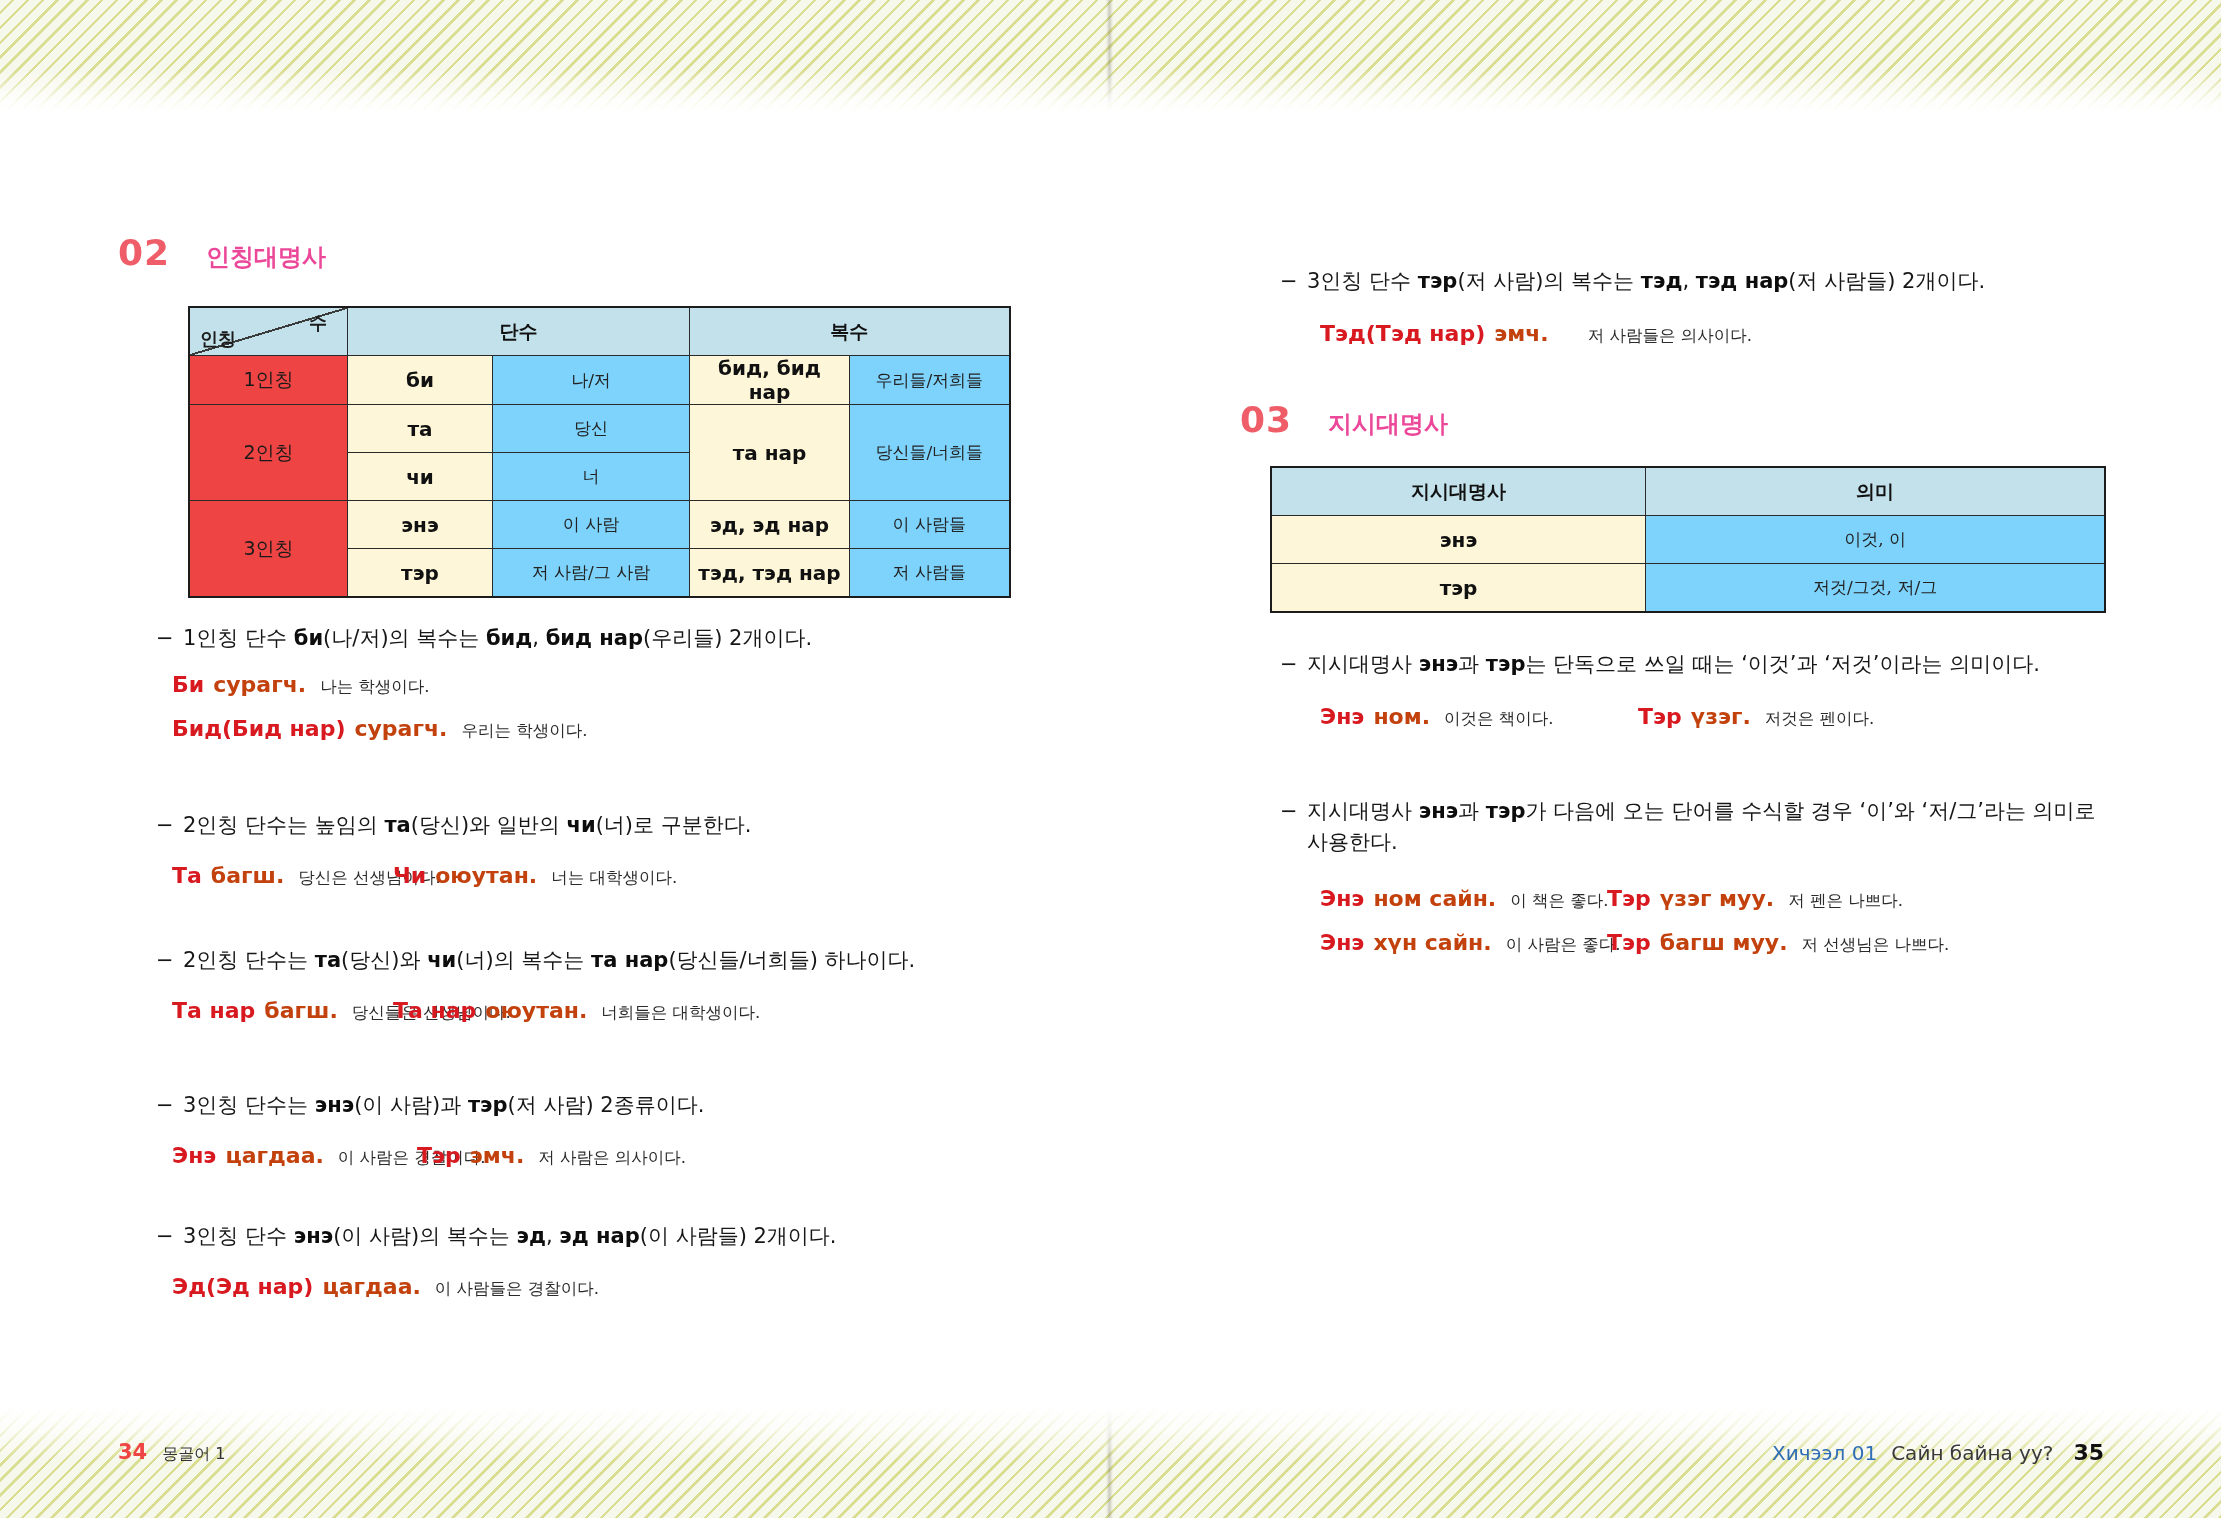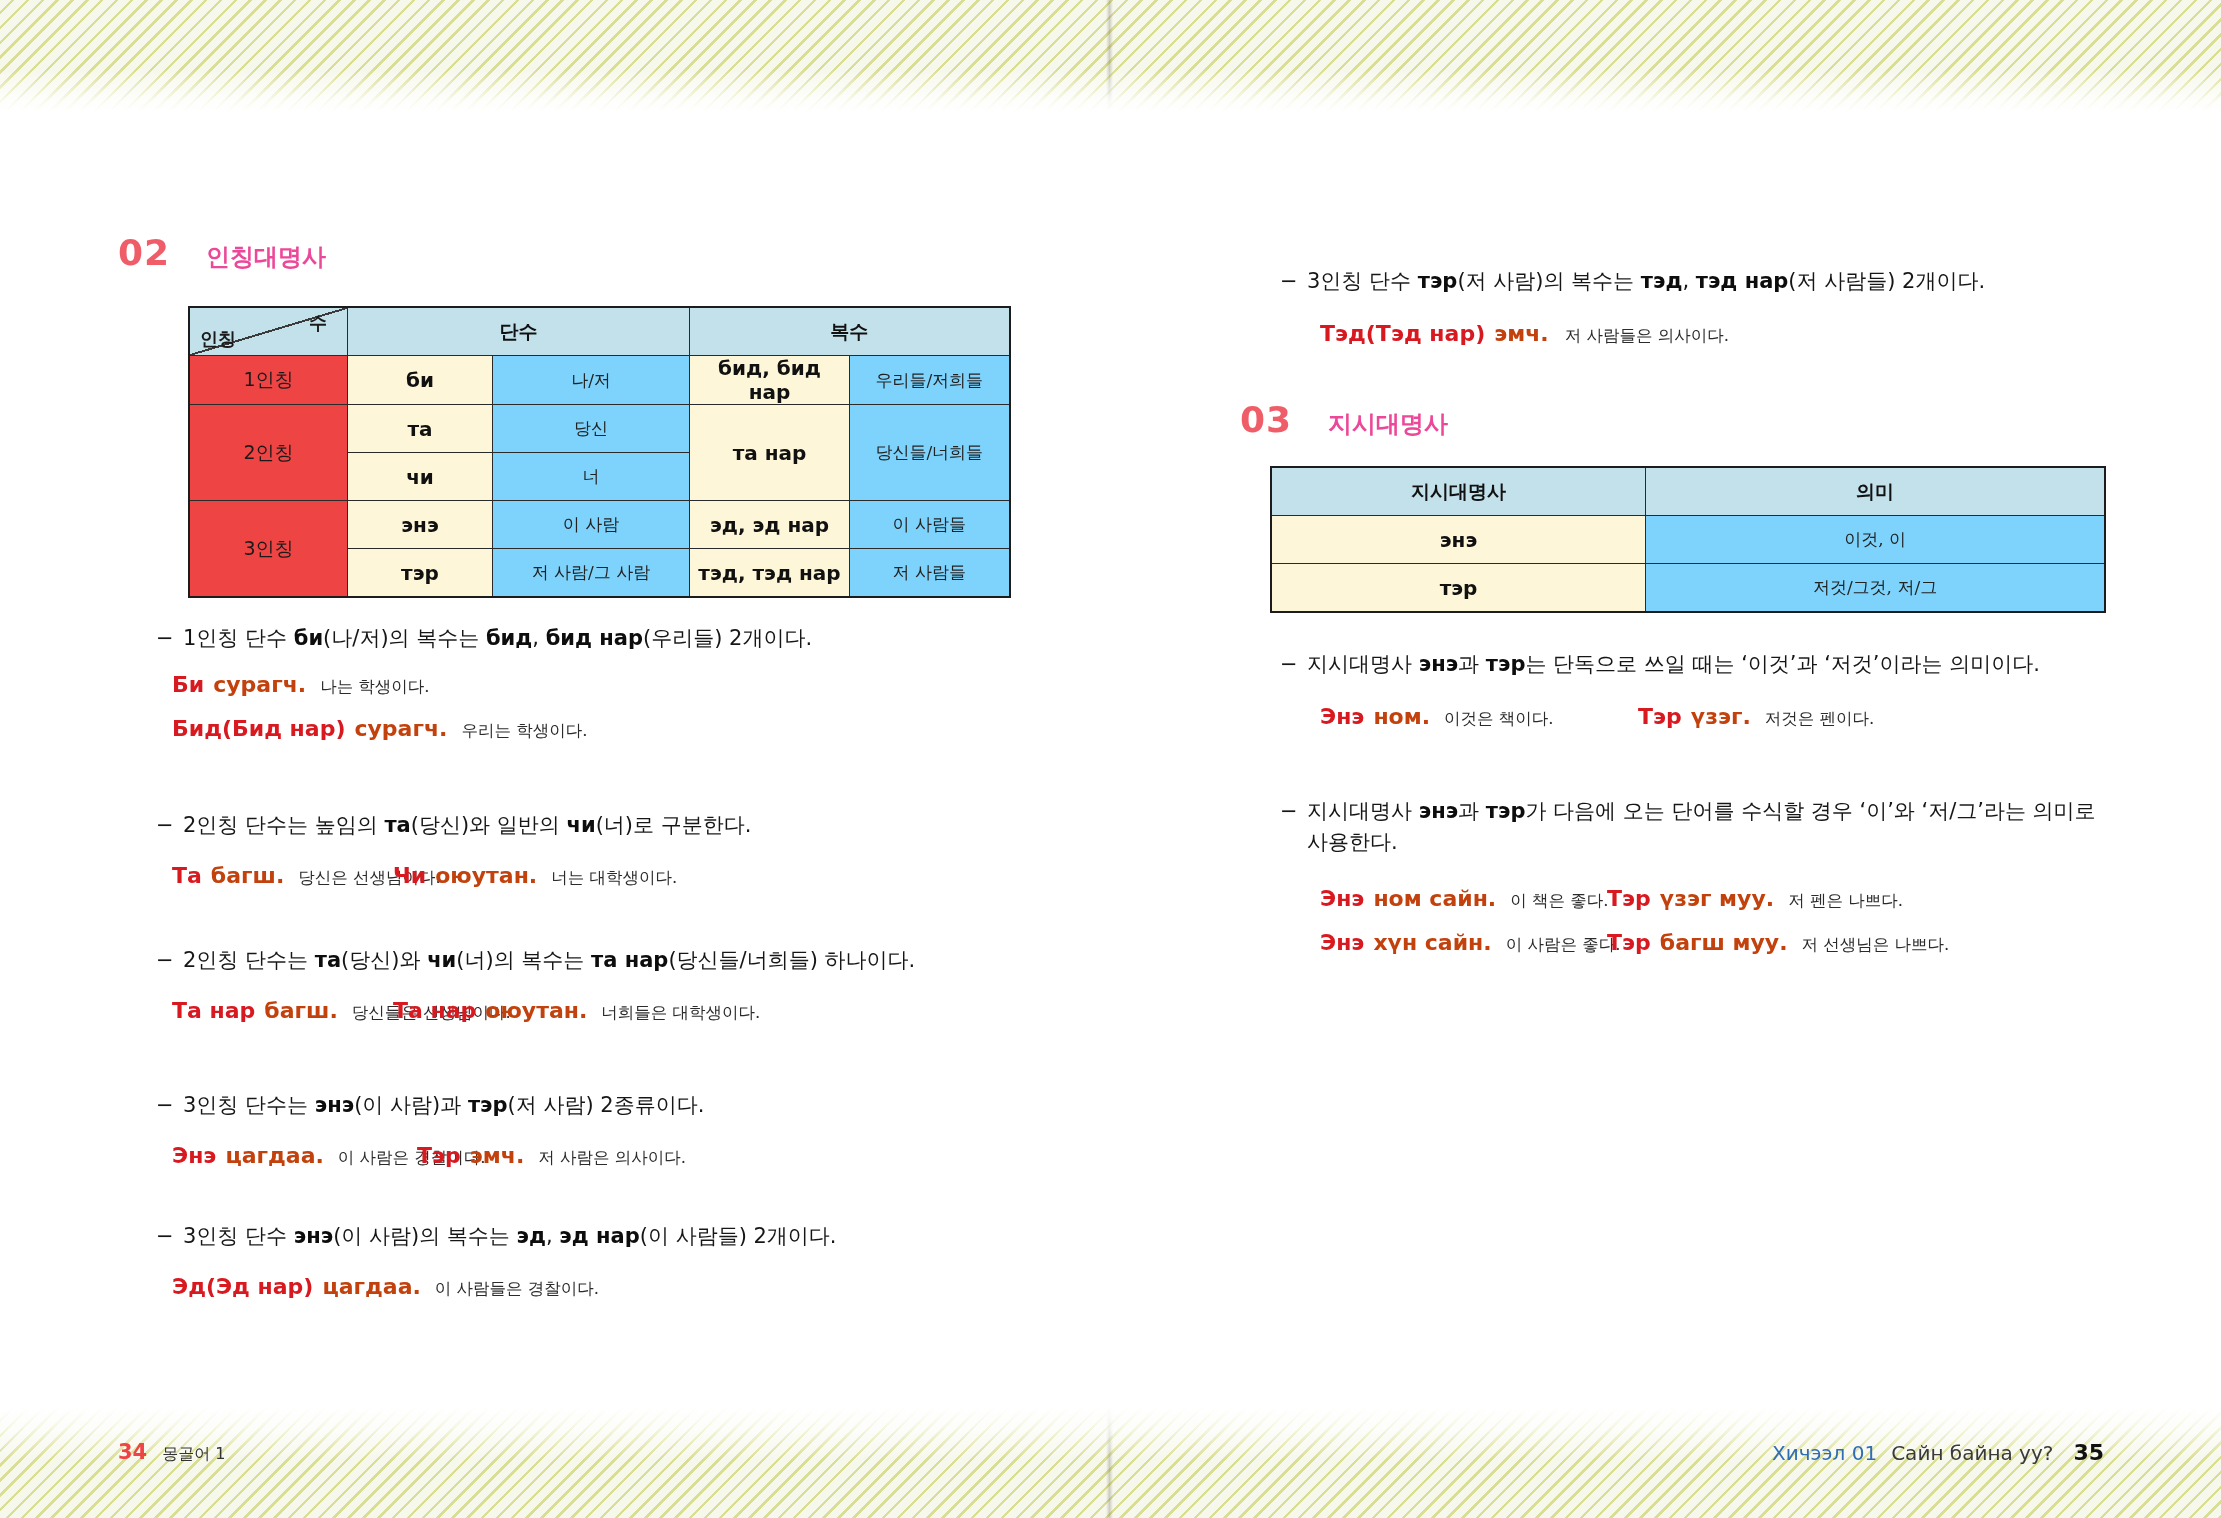--- a/index.html
+++ b/index.html
@@ -203,21 +203,21 @@
 </div>
 
 <div class="col col-right">
 
   <div class="bullet" style="margin-top:16px;margin-left:40px;">
     <span class="dash">−</span>
     <div class="btext"><span>3인칭 단수 </span><span class="bseg">тэр</span><span>(저 사람)의 복수는 </span><span class="bseg">тэд</span><span>, </span><span class="bseg">тэд нар</span><span>(저 사람들) 2개이다.</span></div>
   </div>
   <div class="ex-group" style="margin-top:22px;margin-left:80px;">
     <div class="ex-line">
-      <span class="red">Тэд(Тэд нар)</span><span class="exb">эмч.</span><span class="exkr" style="margin-left:16px;">저 사람들은 의사이다.</span>
+      <span class="red">Тэд(Тэд нар)</span><span class="exb">эмч.</span><span class="exkr" style="margin-left:39px;">저 사람들은 의사이다.</span>
     </div>
   </div>
 
   <div class="sec-head" style="margin-top:48px;">
     <span class="sec-num">03</span>
     <span class="sec-title">지시대명사</span>
   </div>
 
   <table style="margin:26px 0 0 30px;">
     <colgroup>

